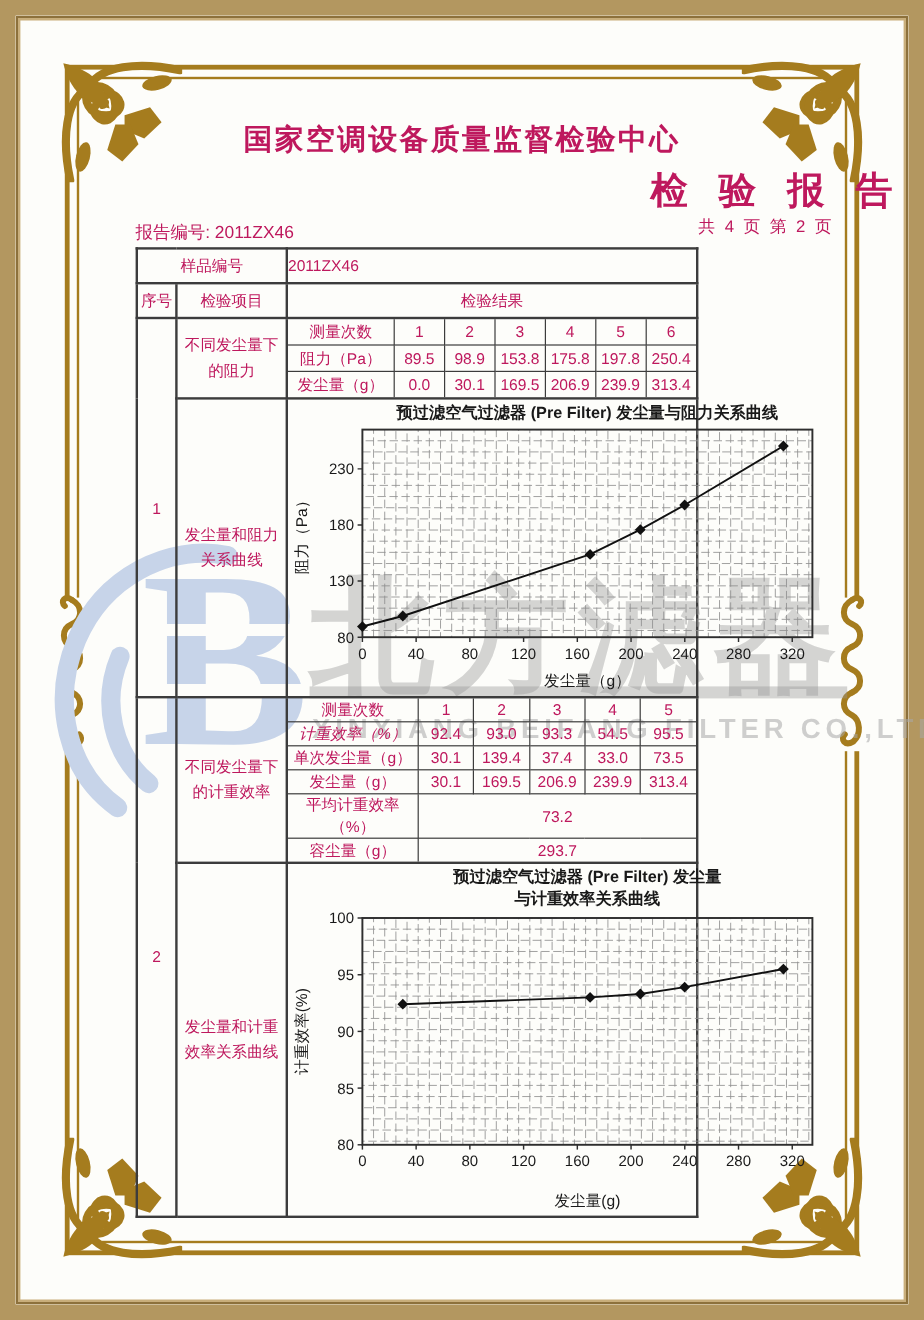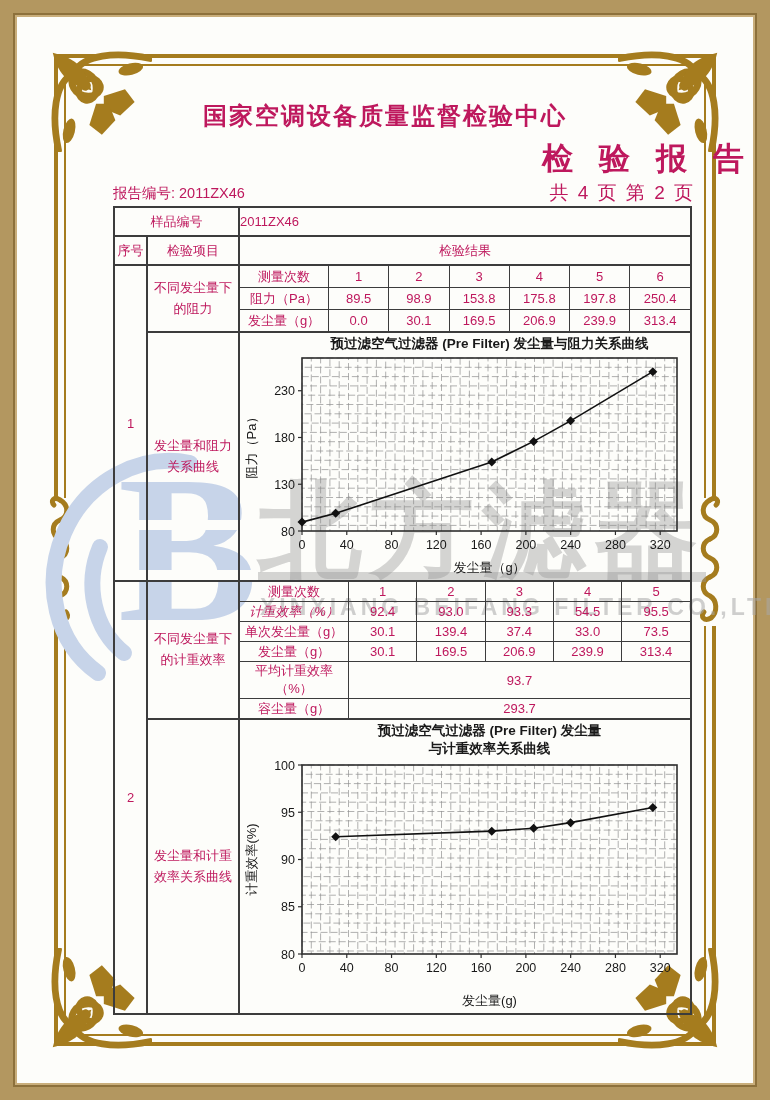--- a/index.html
+++ b/index.html
@@ -23,23 +23,23 @@
   .wm{position:absolute;z-index:0;pointer-events:none;}
   .wm-cn{left:258px;top:462px;font-size:104px;font-weight:900;letter-spacing:8px;color:rgba(150,150,150,.40);white-space:nowrap;font-family:"DejaVu Sans",sans-serif;text-decoration:underline;}
   .wm-en{left:260px;top:594px;font-size:23px;font-weight:700;letter-spacing:4px;color:rgba(168,168,168,.55);white-space:nowrap;}
   .wm-logo{left:38px;top:415px;width:265px;height:275px;}
 
   
   .content{position:absolute;inset:0;z-index:1;color:#be185d;}
   .center-name{position:absolute;top:100px;left:0;width:100%;text-align:center;font-size:24px;font-weight:bold;letter-spacing:2px;}
   .report-title{position:absolute;top:138px;left:0;width:100%;text-align:right;font-size:31px;font-weight:bold;letter-spacing:26px;text-indent:26px;}
   .report-no{position:absolute;top:184px;left:113px;font-size:14.5px;}
-  .page-info{position:absolute;top:180px;left:0;width:695px;text-align:right;font-size:19px;letter-spacing:2px;}
-
-  table.main{position:absolute;left:113px;top:206px;width:579px;border-collapse:collapse;table-layout:fixed;}
+  .page-info{position:absolute;top:180px;left:0;width:695px;text-align:right;font-size:14px;letter-spacing:2px;}
+
+  table.main{position:absolute;left:113px;top:206px;width:469px;border-collapse:collapse;table-layout:fixed;}
   table.main td{border:2px solid #3c3c3c;font-size:13px;padding:0;vertical-align:middle;background:transparent;}
   td.c{text-align:center;}
   td.itemcell{text-align:center;padding:0 6px;line-height:1.6;}
   td.samplev{text-align:left;padding-left:8px;font-size:13.5px;}
   td.nopad{padding:0;vertical-align:top;}
   table.nested{border-collapse:collapse;width:100%;table-layout:fixed;}
   table.nested td{border:1.4px solid #3c3c3c;text-align:center;font-size:13px;padding:0;}
   table.nested td:first-child{border-left:none;}
   table.nested td:last-child{border-right:none;}
   table.nested tr:first-child td{border-top:none;}
@@ -324,21 +324,21 @@
                   <tr>
                     <td style="width: 108px;">发尘量（g）</td>
                     <td>30.1</td>
                     <td>169.5</td>
                     <td>206.9</td>
                     <td>239.9</td>
                     <td>313.4</td>
                   </tr>
                   <tr>
                     <td style="width: 108px;">平均计重效率（%）</td>
-                    <td colspan="5">93.7</td>
+                    <td colspan="5">73.2</td>
                   </tr>
                   <tr>
                     <td style="width: 108px;">容尘量（g）</td>
                     <td colspan="5">293.7</td>
                   </tr>
                 </tbody>
               </table>
             </td>
       </tr>
       <tr style="height:292px">

